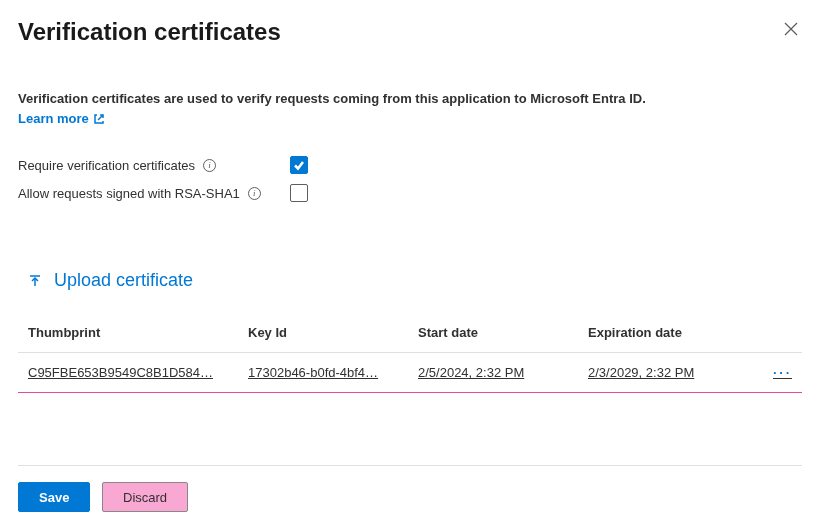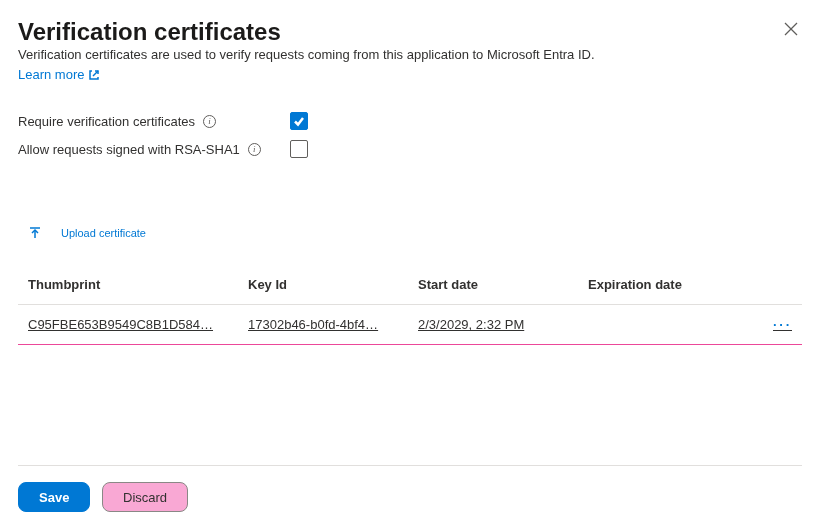--- a/index.html
+++ b/index.html
@@ -23,23 +23,25 @@
       font-weight: 700;
       color: #1b1a19;
     }
     .close-btn {
       cursor: pointer;
       padding: 4px;
       line-height: 1;
     }
     .close-btn svg { width: 14px; height: 14px; stroke: #605e5c; stroke-width: 1.2; }
     .description {
+      margin-top: 44px;
       font-size: 13px;
       color: #323130;
       line-height: 1.4;
+      font-weight: bold;
     }
     .learn-more {
       color: #0078d4;
       text-decoration: none;
       display: inline-flex;
       align-items: center;
       gap: 4px;
       margin-top: 2px;
       cursor: pointer;
     }
@@ -90,23 +92,23 @@
     }
     .checkbox.checked svg {
       width: 12px; height: 12px;
       stroke: #fff; stroke-width: 2.5; fill: none;
     }
     .upload-link {
       margin-top: 58px;
       color: #0078d4;
       display: inline-flex;
       align-items: center;
-      gap: 19px;
-      cursor: pointer;
-      font-size: 11px;
+      gap: 12px;
+      cursor: pointer;
+      font-size: 18px;
       margin-left: 10px;
     }
     .upload-link svg { width: 14px; height: 14px; stroke: #0078d4; fill: none; stroke-width: 1.5; }
     .table {
       margin-top: 22px;
       width: 100%;
     }
     .thead, .trow {
       display: flex;
       align-items: center;
@@ -143,21 +145,21 @@
       bottom: 16px;
     }
     .footer-divider {
       border-top: 1px solid #e1dfdd;
       margin-bottom: 16px;
     }
     .btn {
       height: 30px;
       padding: 0 20px;
       font-size: 13px;
-      border-radius: 8px;
+      border-radius: 2px;
       cursor: pointer;
       font-family: inherit;
     }
     .btn-primary {
       background: #0078d4;
       color: #fff;
       border: 1px solid #0078d4;
       font-weight: 600;
       margin-right: 8px;
     }
@@ -228,20 +230,21 @@
   <div class="thead">
     <div class="col-thumb">Thumbprint</div>
     <div class="col-keyid">Key Id</div>
     <div class="col-start">Start date</div>
     <div class="col-exp">Expiration date</div>
     <div class="col-actions"></div>
   </div>
   <div class="trow">
     <div class="col-thumb">C95FBE653B9549C8B1D584…</div>
     <div class="col-keyid">17302b46-b0fd-4bf4…</div>
+    <div class="col-start">2/5/2024, 2:32 PM</div>
     <div class="col-exp">2/3/2029, 2:32 PM</div>
     <div class="col-actions">
       <span class="more-btn">···</span>
     </div>
   </div>
 </div>
 
 <div class="footer">
   <div class="footer-divider"></div>
   <button class="btn btn-primary">Save</button>

